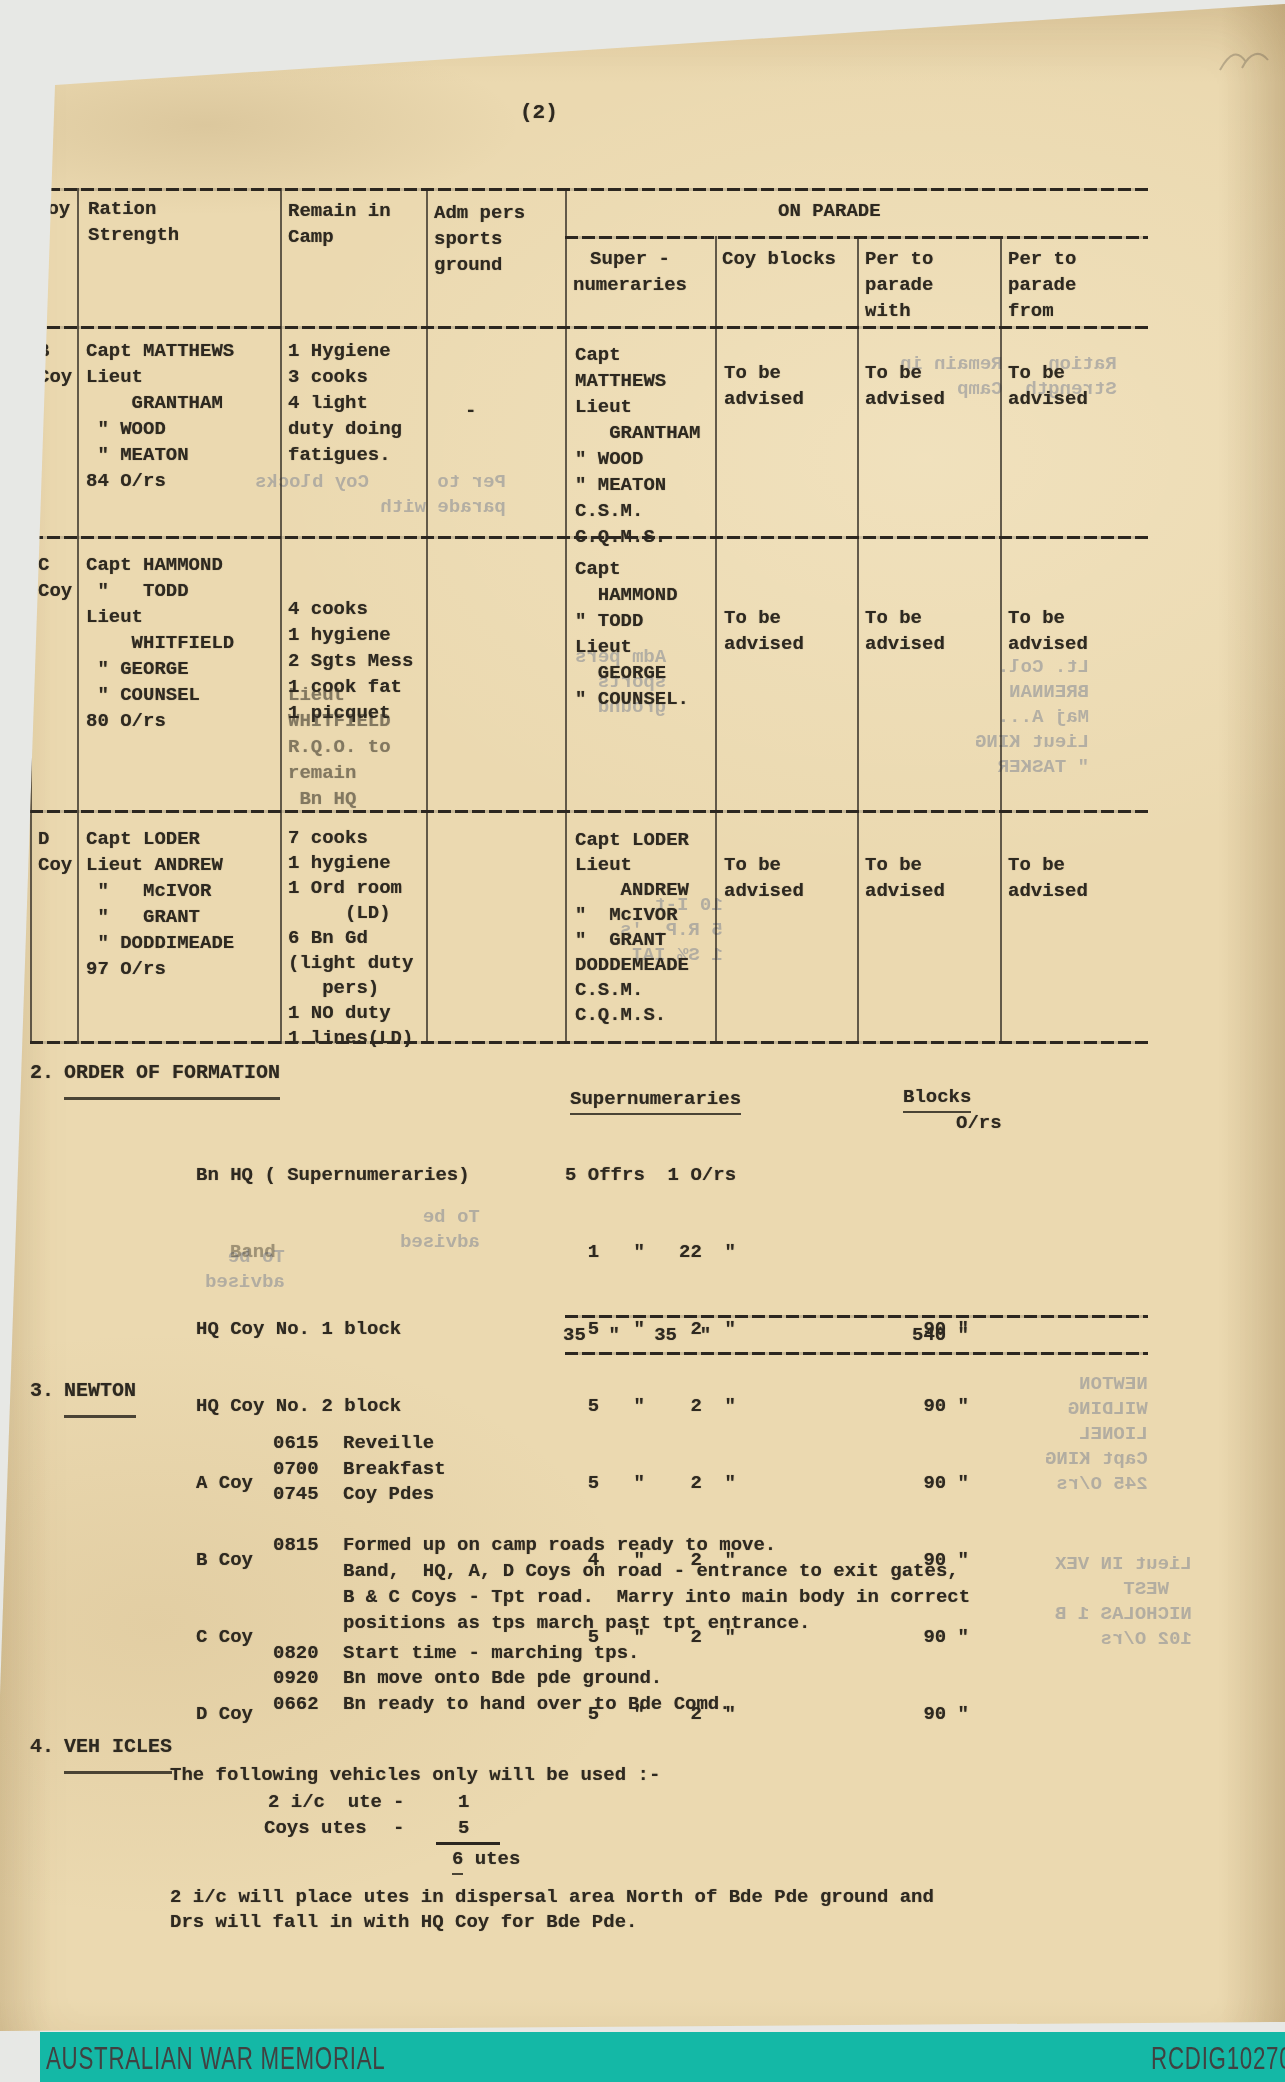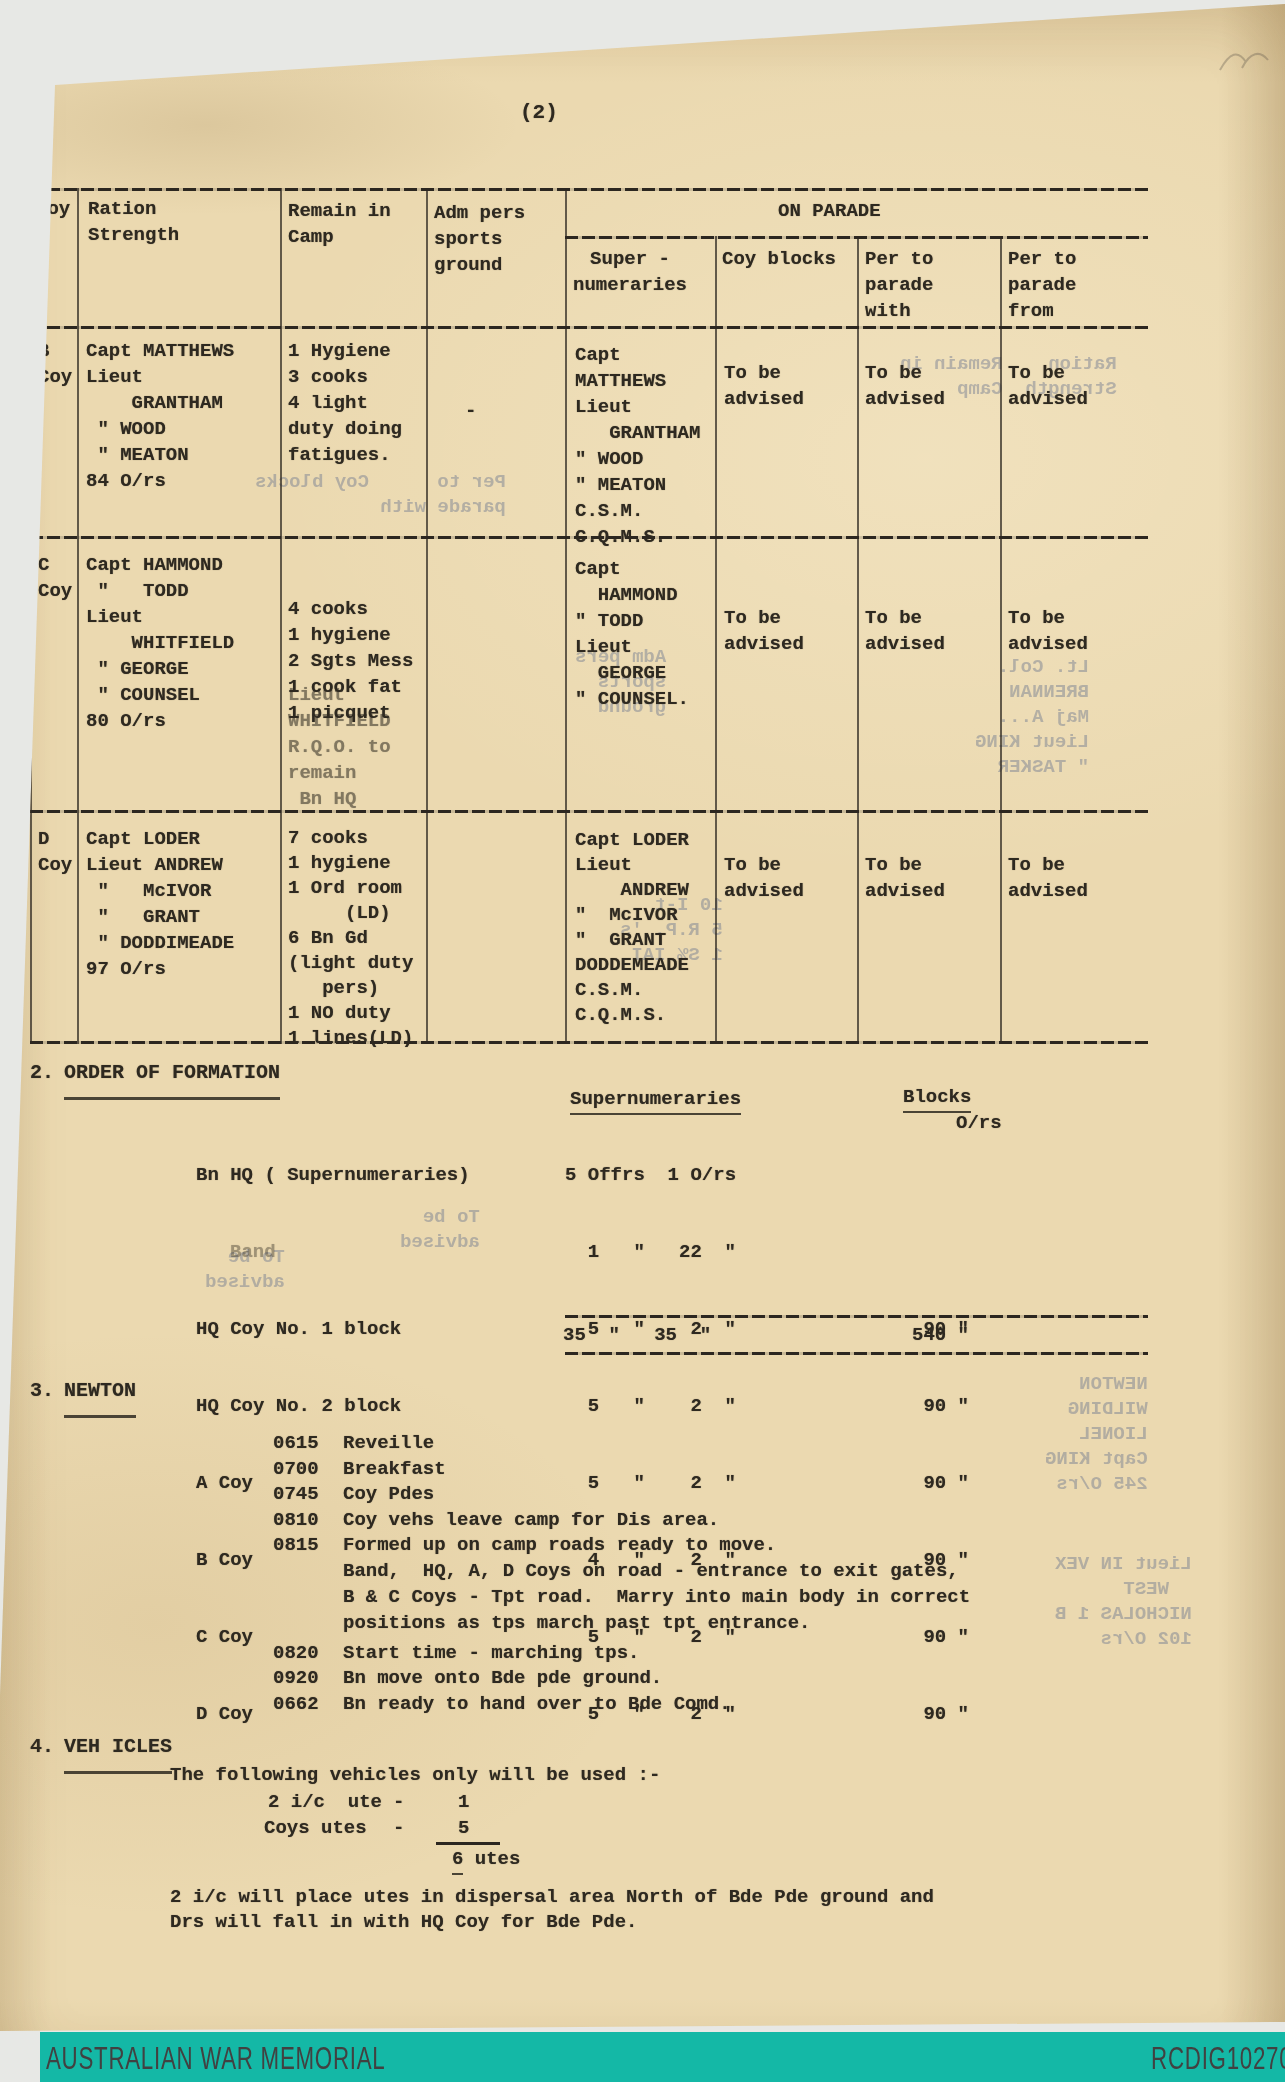--- a/index.html
+++ b/index.html
@@ -264,21 +264,20 @@
     <div class="tw" style="left:563px;top:1322px;">35  "   35  "</div>
     <div class="tw ftot-b" style="left:895px;top:1322px;">540 "</div>
     <div class="hr thin" style="left:565px;top:1352px;width:583px;"></div>
 
     <div class="tw sect-num" style="left:30px;top:1378px;">3.</div>
     <div class="tw" style="left:64px;top:1378px;"><span class="sect-title">NEWTON</span></div>
 
     <div class="tw" style="left:273px;top:1430px;"><span class="rtime">0615</span><span>Reveille</span></div>
     <div class="tw" style="left:273px;top:1456px;"><span class="rtime">0700</span><span>Breakfast</span></div>
     <div class="tw" style="left:273px;top:1481px;"><span class="rtime">0745</span><span>Coy Pdes</span></div>
-    <div class="tw" style="left:273px;top:1507px;"><span class="rtime">0810</span><span>Coy vehs leave camp for Dis area.</span></div>
     <div class="tw" style="left:273px;top:1532px;"><span class="rtime" style="vertical-align:top;">0815</span><span style="display:inline-block;vertical-align:top;">Formed up on camp roads ready to move.
 Band,  HQ, A, D Coys on road - entrance to exit gates,
 B &amp; C Coys - Tpt road.  Marry into main body in correct
 positions as tps march past tpt entrance.</span></div>
     <div class="tw" style="left:273px;top:1640px;"><span class="rtime">0820</span><span>Start time - marching tps.</span></div>
     <div class="tw" style="left:273px;top:1665px;"><span class="rtime">0920</span><span>Bn move onto Bde pde ground.</span></div>
     <div class="tw" style="left:273px;top:1691px;"><span class="rtime">0662</span><span>Bn ready to hand over to Bde Comd.</span></div>
 
     <div class="tw sect-num" style="left:30px;top:1734px;">4.</div>
     <div class="tw" style="left:64px;top:1734px;"><span class="sect-title">VEH ICLES</span></div>

